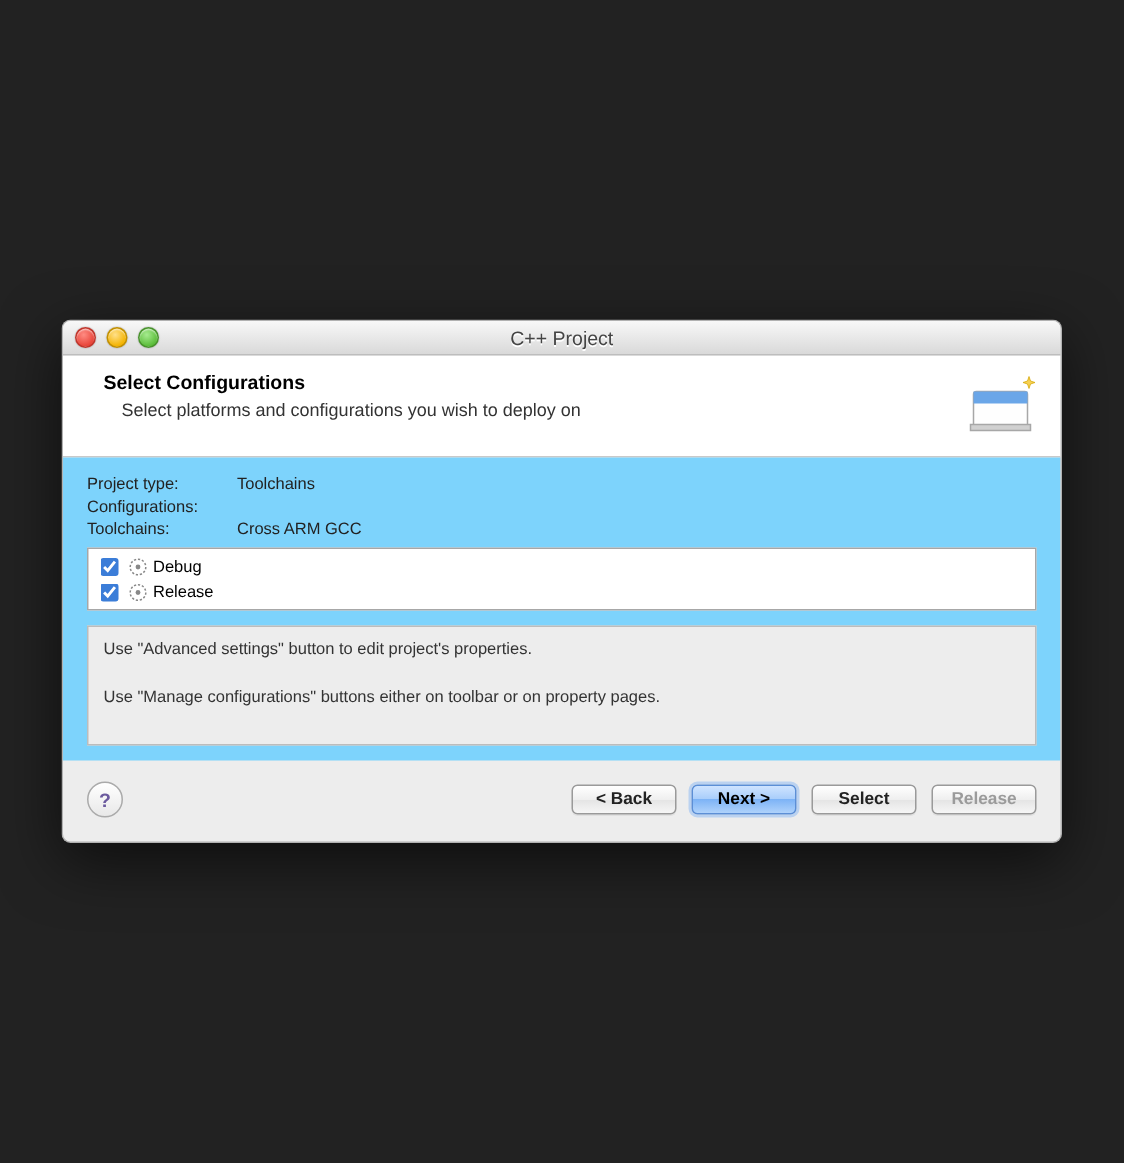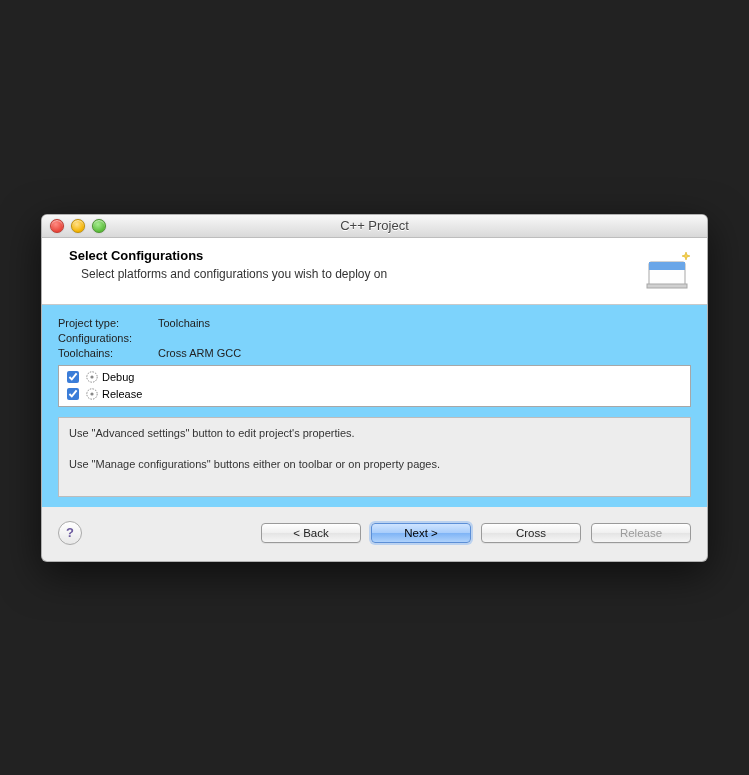--- a/index.html
+++ b/index.html
@@ -147,21 +147,21 @@
     border: 1px solid #aaa;
     background: linear-gradient(#ffffff,#e8e8e8);
     display: flex; align-items: center; justify-content: center;
     color: #6b5a9e;
     font-weight: bold;
     font-size: 13px;
     cursor: default;
   }
   .footer-spacer { flex: 1; }
   .footer-buttons { display: flex; gap: 10px; }
-  .footer-buttons .mac-btn { width: 100px; }
+  .footer-buttons .mac-btn { width: 70px; font-weight: bold; }
   .mac-btn.primary {
     background: linear-gradient(#cfe4ff, #a8cdfb 49%, #7db3f6 50%, #afd2fb);
     border: 1px solid #5c8fd6;
     color: #000;
     box-shadow: 0 0 0 2px rgba(95,160,245,0.35);
   }
   .cfg-icon { display:inline-flex; }
 </style>
 </head>
 <body>
@@ -240,17 +240,17 @@
   </div>
 
   <div class="footer">
     <div class="help-btn">
       <span>?</span>
     </div>
     <div class="footer-spacer"></div>
     <div class="footer-buttons">
       <button class="mac-btn">&lt; Back</button>
       <button class="mac-btn primary">Next &gt;</button>
-      <button class="mac-btn">Cross</button>
+      <button class="mac-btn">Select</button>
       <button class="mac-btn" disabled="">Release</button>
     </div>
   </div>
 </div>
 
 </body></html>

